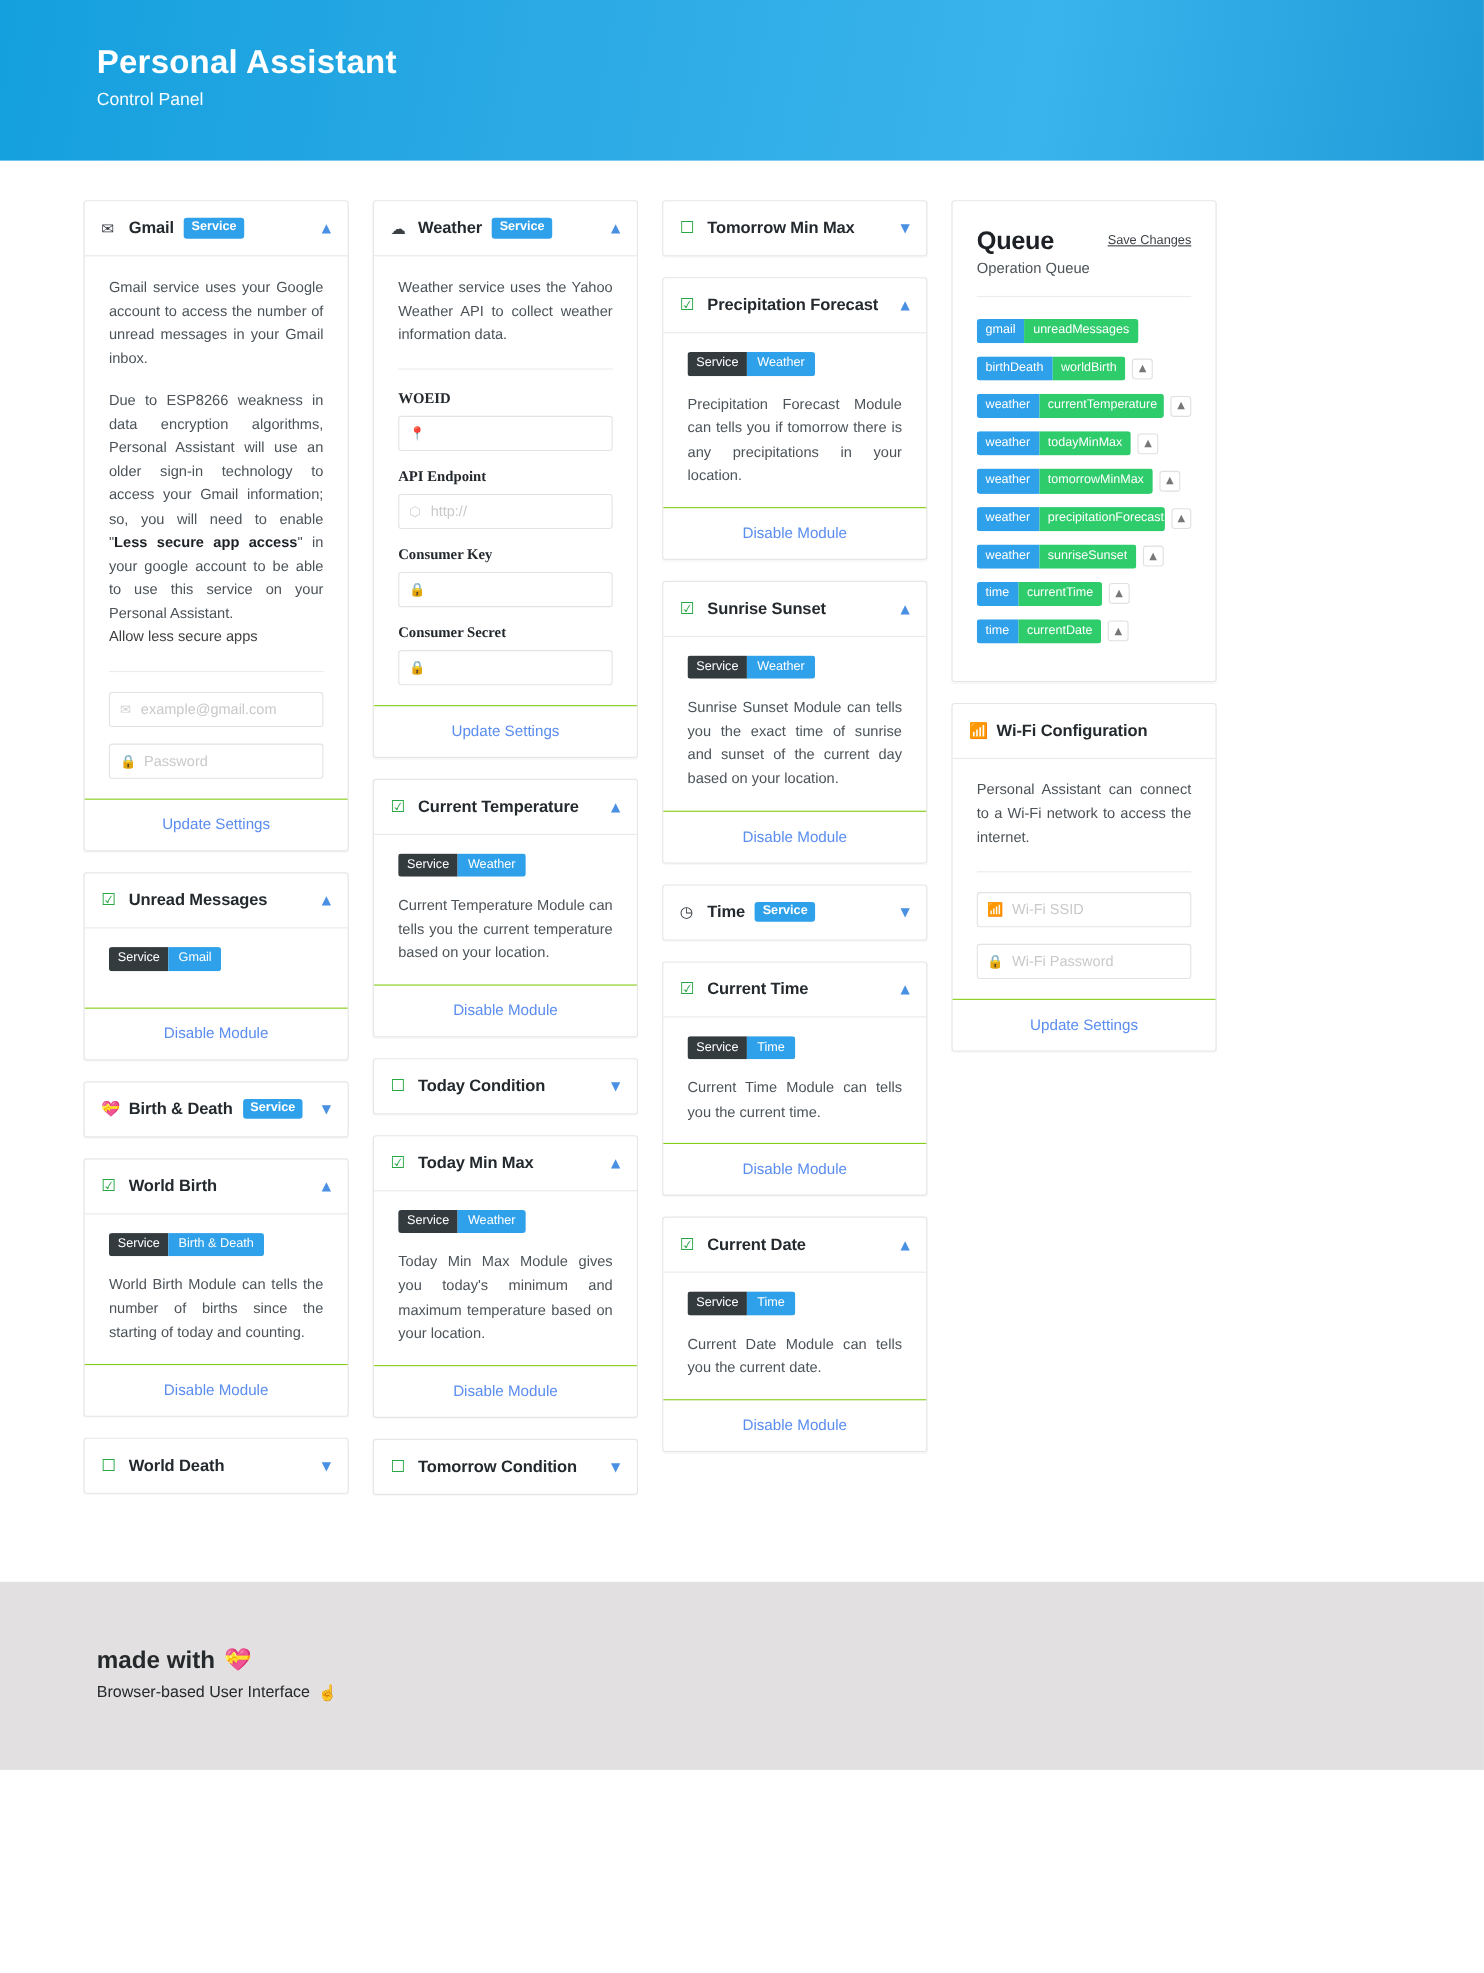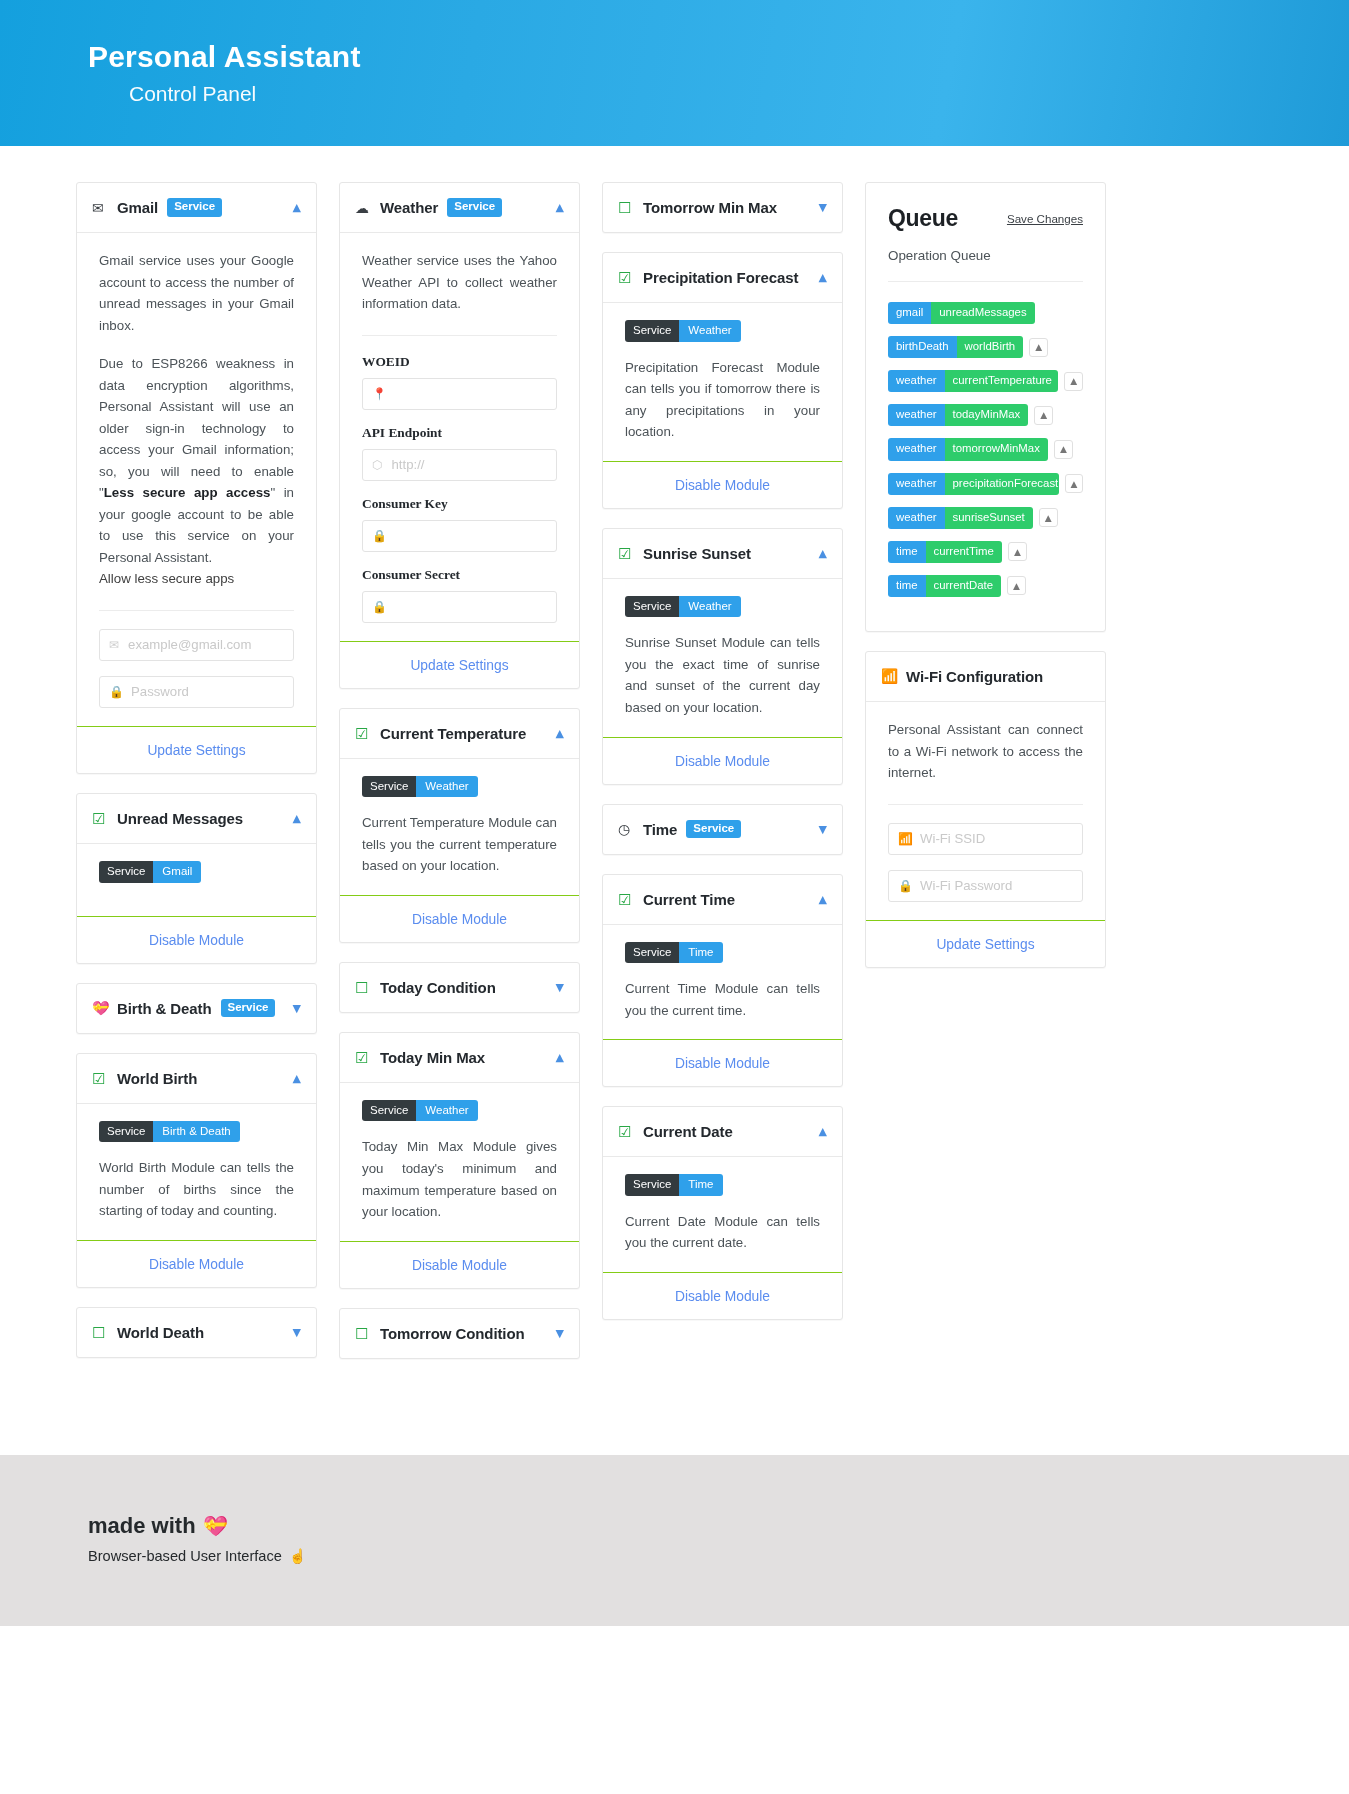--- a/index.html
+++ b/index.html
@@ -18,25 +18,24 @@
     padding: 40px 0 0 88px;
     color: #ffffff;
   }
   .header h1 {
     font-size: 30px;
     font-weight: bold;
     letter-spacing: .2px;
     line-height: 1.15;
   }
   .header .sub {
-    font-size: 21px;
+    font-size: 16px;
     font-weight: normal;
     margin-top: 7px;
     opacity: .97;
-    margin-left: 41px;
   }
 
   
   .board {
     display: flex;
     gap: 22px;
     padding: 36px 76px 60px 76px;
     align-items: flex-start;
   }
   .col { width: 241px; flex: 0 0 241px; }
@@ -146,42 +145,42 @@
   .queue-top { display: flex; align-items: flex-start; }
   .queue-top h2 { font-size: 23px; font-weight: bold; color: #1d2125; letter-spacing: -.3px; }
   .queue-top .save {
     margin-left: auto;
     font-size: 11.6px;
     color: #3a3f44;
     text-decoration: underline;
     margin-top: 7px;
     white-space: nowrap;
   }
-  .queue .qsub { font-size: 13.4px; color: #4c5358; margin-top: 16px; }
+  .queue .qsub { font-size: 13.4px; color: #4c5358; margin-top: 4px; }
   .queue .qhr { height: 1px; background: #ececec; margin: 18px 0 20px 0; }
   .qrow { display: flex; align-items: center; margin-bottom: 12px; }
   .qtag { display: inline-flex; border-radius: 3px; overflow: hidden; }
   .qtag .k { background: #2fa0ea; color: #fff; font-size: 11.4px; padding: 4px 8px 5px; line-height: 1.15; }
   .qtag .v { background: #2ecc6b; color: #fff; font-size: 11.4px; padding: 4px 8px 5px; line-height: 1.15; }
   .qup {
     margin-left: 6px;
     border: 1px solid #e0e0e0;
     border-radius: 3px;
     width: 19px; height: 19px;
     display: flex; align-items: center; justify-content: center;
     color: #777; font-size: 9px;
     background: #fff;
     font-family: "DejaVu Sans", sans-serif;
   }
 
   
   .footer {
     background: #e2e0e0;
     padding: 58px 0 62px 88px;
-    margin-top: 17px;
+    margin-top: 0;
   }
   .footer .f1 { font-size: 22px; font-weight: bold; color: #25292c; display: flex; align-items: center; gap: 8px; }
   .footer .f2 { font-size: 14.6px; color: #25292c; margin-top: 9px; display: flex; align-items: flex-start; gap: 8px; }
   .heart { color: #f5365c; font-size: 20px; line-height: 1; }
   .hand { font-size: 14px; }
 </style>
 </head>
 <body>
 
 <div class="page">

